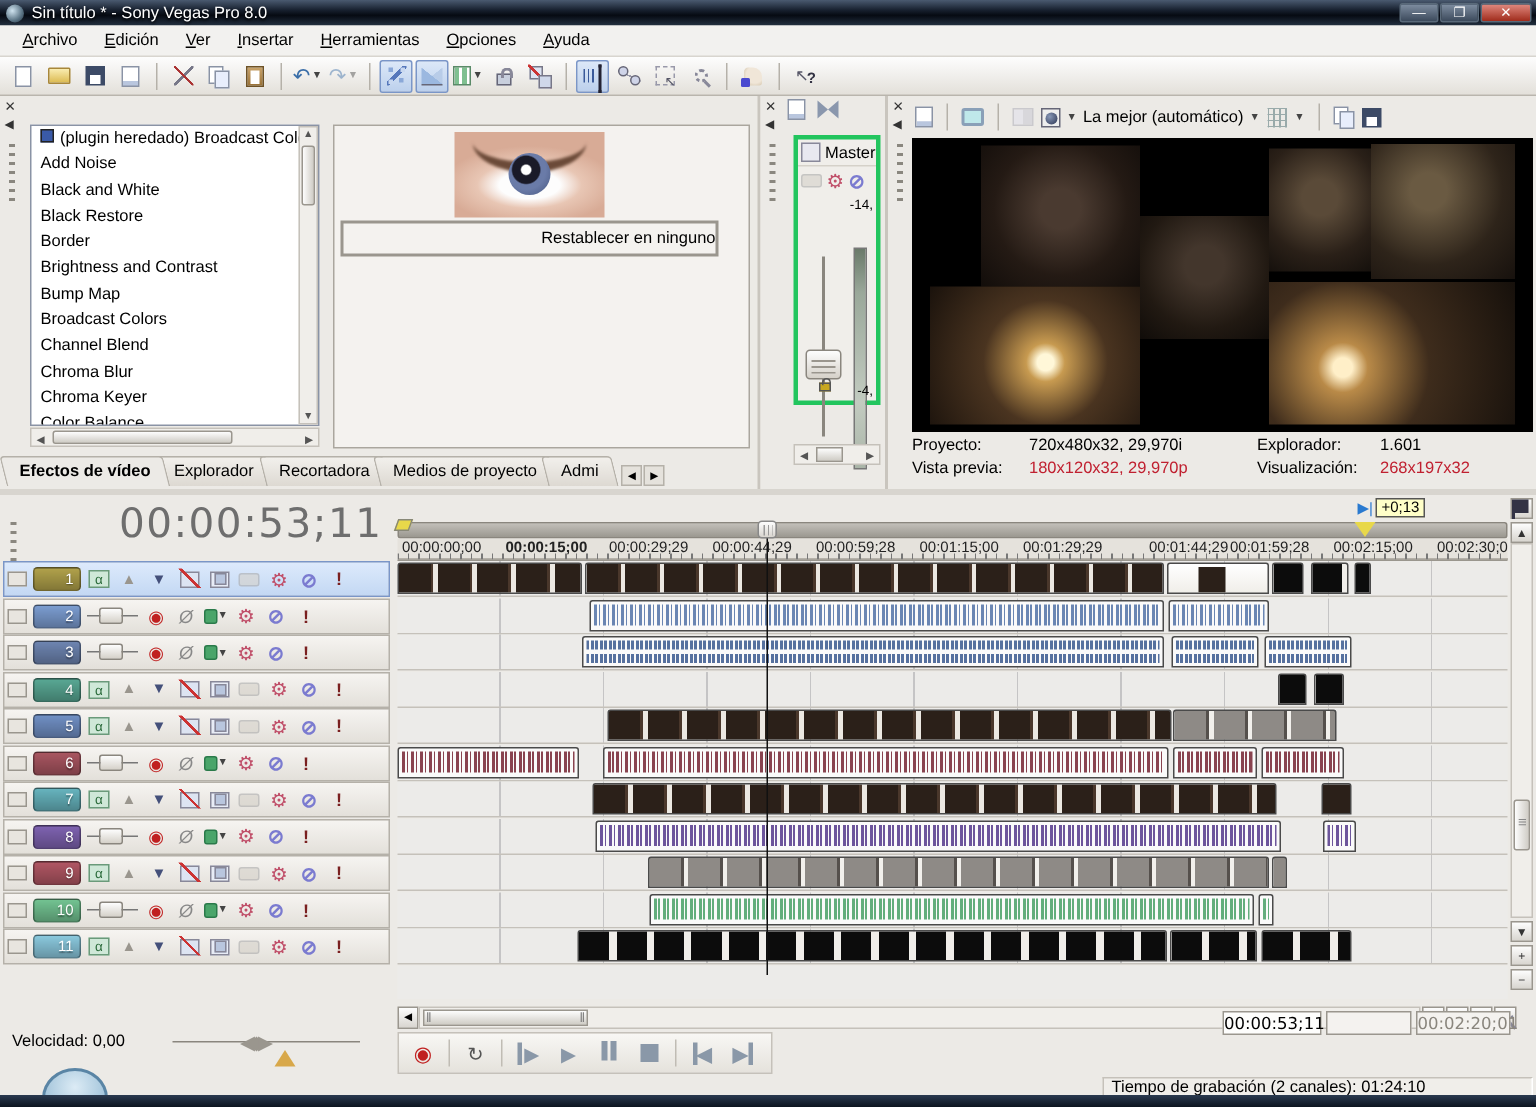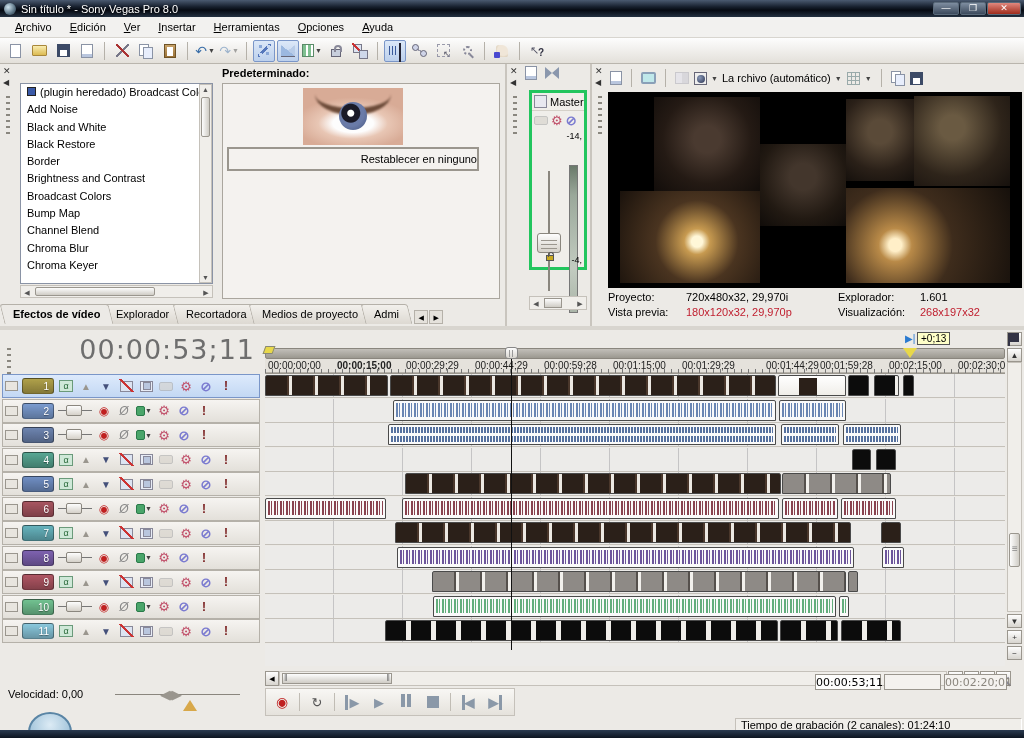--- a/index.html
+++ b/index.html
@@ -336,39 +336,39 @@
       <div class="grip-arr">◀</div>
       <div class="grip-dots"></div>
     </div>
     <div id="fx-list" class="abs">
         <div class="fx-item">(plugin heredado) Broadcast Colo</div>
         <div class="fx-item">Add Noise</div>
         <div class="fx-item">Black and White</div>
         <div class="fx-item">Black Restore</div>
         <div class="fx-item">Border</div>
         <div class="fx-item">Brightness and Contrast</div>
+        <div class="fx-item">Bump Map</div>
         <div class="fx-item">Broadcast Colors</div>
-        <div class="fx-item">Bump Map</div>
         <div class="fx-item">Channel Blend</div>
         <div class="fx-item">Chroma Blur</div>
         <div class="fx-item">Chroma Keyer</div>
+        <div class="fx-item">Color Balance</div>
       </div>
     <div class="vscroll" style="left:199px;top:20px;width:13px;height:199px;">
       <div class="scroll-arr" style="top:1px;">▲</div>
       <div class="scroll-thumb" style="top:12px;height:40px;"></div>
       <div class="scroll-arr" style="bottom:1px;">▼</div>
     </div>
     <div id="fx-hscroll" class="abs">
       <div class="scroll-arr" style="left:2px;top:3px;width:8px;">◀</div>
         <div class="ht"></div>
       <div class="scroll-arr" style="right:2px;left:auto;top:3px;width:8px;">▶</div>
     </div>
 
     <div id="preset-pane" class="abs">
-      <div id="preset-label">Predeterminado:</div>
       <div id="preset-box">
           <div class="preset-item" style="top: 0px;">
             <div class="eye"></div>
             <div class="preset-cap">Restablecer en ninguno</div>
           </div>
         </div>
       <div class="vscroll" id="preset-scroll">
         <div class="scroll-arr" style="top:1px;">▲</div>
         <div class="scroll-thumb" style="top:90px;height:26px;"></div>
         <div class="scroll-arr" style="bottom:1px;">▼</div>
@@ -430,21 +430,21 @@
     </div>
     <div id="pv-toolbar">
       <span class="ic ic-props"></span>
       <span class="tb-sep"></span>
       <span class="ic ic-monitor"></span>
       <span class="tb-sep"></span>
       <span class="ic ic-split" style="opacity:.4"></span>
       <span id="pv-quality">
         <span class="ic ic-quality"></span>
         <span style="font-size:7px;color:#444">▼</span>
-        <span>La rchivo (automático)</span>
+        <span>La mejor (automático)</span>
         <span style="font-size:7px;color:#444">▼</span>
       </span>
       <span class="ic ic-grid"></span>
       <span style="font-size:7px;color:#444">▼</span>
       <span class="tb-sep"></span>
       <span class="ic ic-copy"></span>
       <span class="ic ic-save"></span>
     </div>
     <div id="video-area">
       <div class="vc" style="left:46px;top:5px;width:106px;height:94px;background:radial-gradient(circle at 50% 45%,#4a3a30 0 18%,#241a14 60%,#120d0a);"></div>

